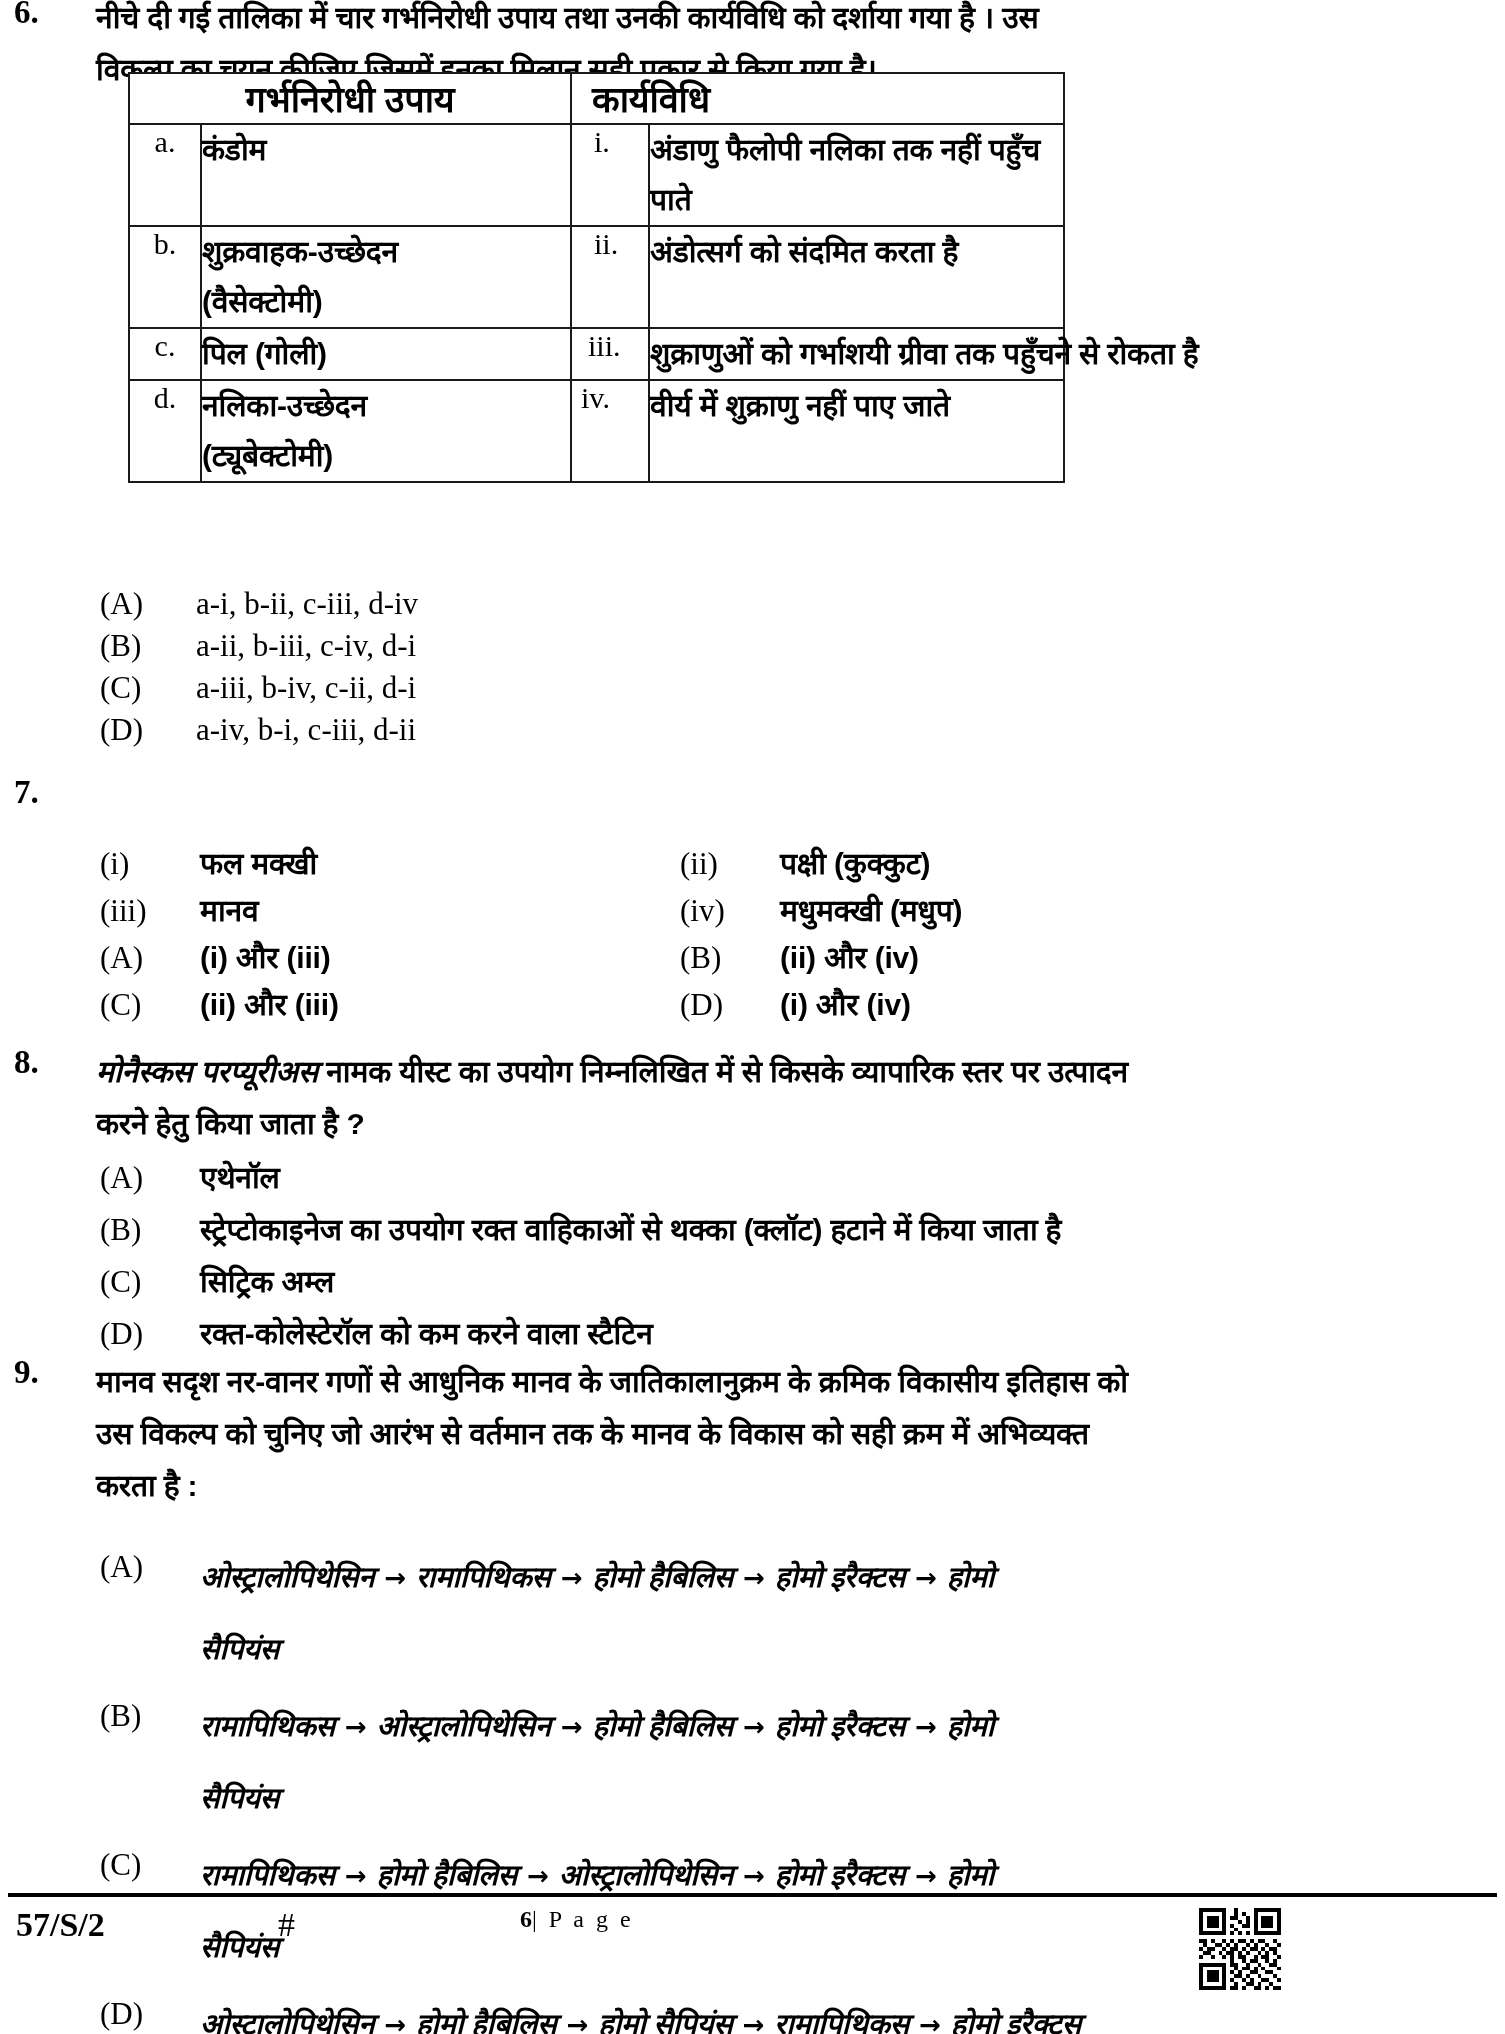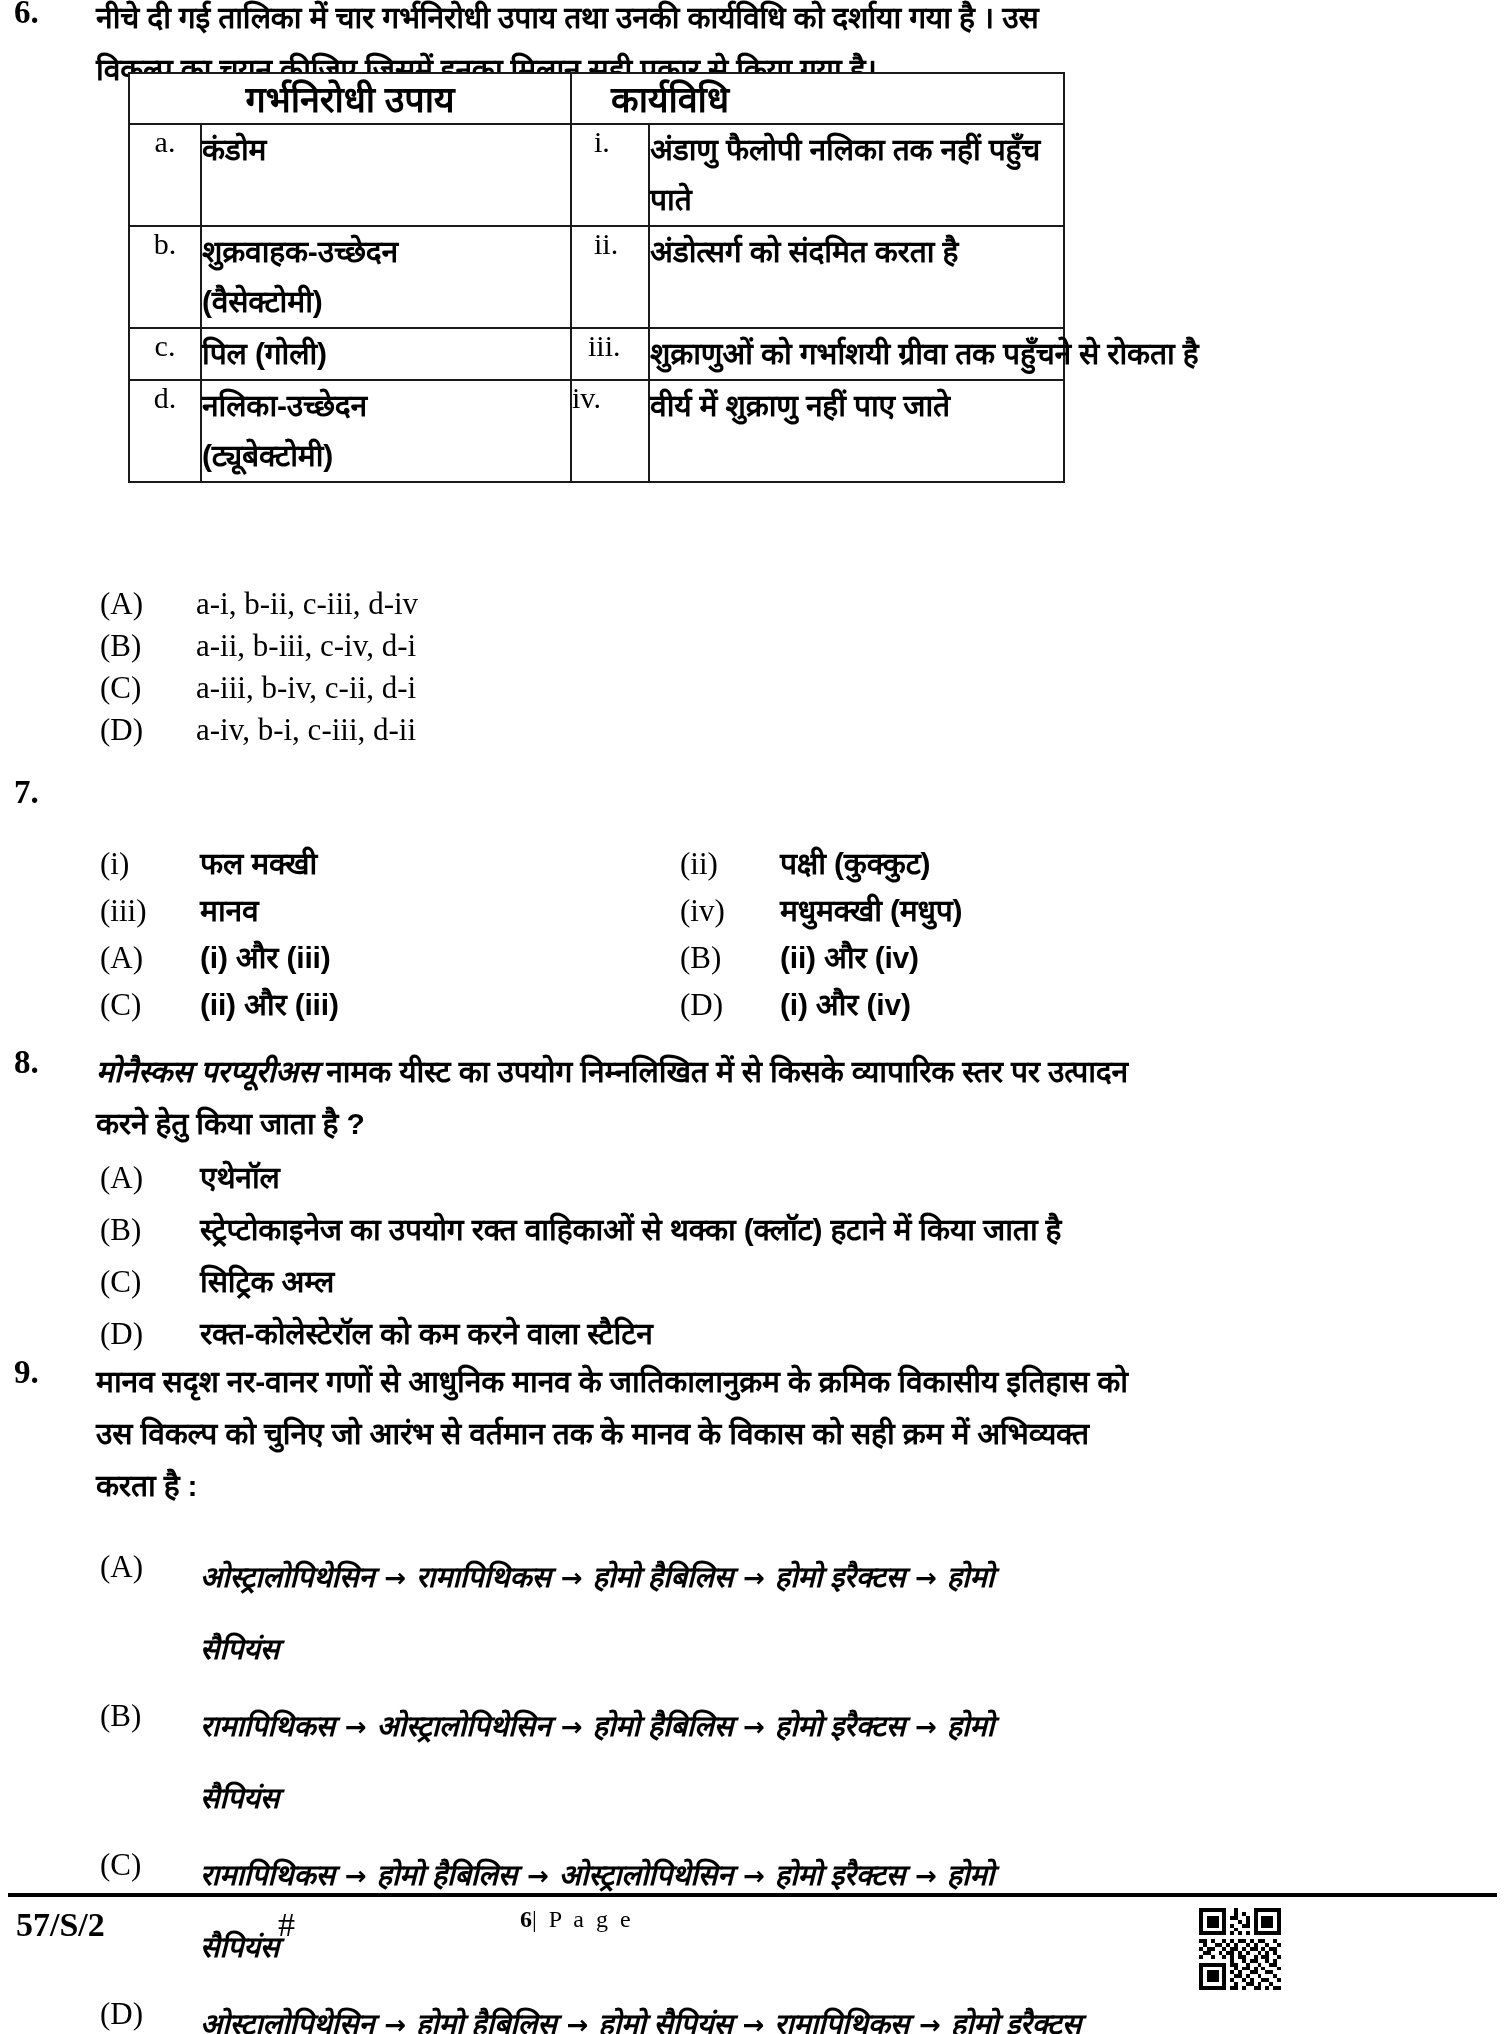--- a/index.html
+++ b/index.html
@@ -229,21 +229,21 @@
   <table id="match-table">
     <colgroup>
       <col class="c-lbl">
         <col class="c-left">
         <col class="c-rlbl">
         <col class="c-right">
     </colgroup>
     <thead>
       <tr>
         <th class="th-cell dev" colspan="2">गर्भनिरोधी उपाय</th>
-        <th class="th-cell dev" colspan="2" style="text-align:left;padding-left:39px">कार्यविधि</th>
+        <th class="th-cell dev" colspan="2" style="text-align:left;padding-left:20px">कार्यविधि</th>
       </tr>
     </thead>
     <tbody>
       <tr>
         <td class="cell-lbl">a.</td>
         <td class="cell-txt dev">
           <span>कंडोम</span>
         </td>
         <td class="cell-lbl" style="text-align:left;padding-left:22px">i.</td>
         <td class="cell-txt dev">अंडाणु फैलोपी नलिका तक नहीं पहुँच पाते</td>
@@ -264,21 +264,21 @@
         </td>
         <td class="cell-lbl" style="text-align:left;padding-left:16px">iii.</td>
         <td class="cell-txt dev" style="white-space:nowrap">शुक्राणुओं को गर्भाशयी ग्रीवा तक पहुँचने से रोकता है</td>
       </tr>
       <tr class="rowtall">
         <td class="cell-lbl">d.</td>
         <td class="cell-txt dev">
           <span>नलिका-उच्छेदन</span>
           <span class="sub">(ट्यूबेक्टोमी)</span>
         </td>
-        <td class="cell-lbl" style="text-align:left;padding-left:0">iv.</td>
+        <td class="cell-lbl" style="text-align:left;padding-left:9px">iv.</td>
         <td class="cell-txt dev">वीर्य में शुक्राणु नहीं पाए जाते</td>
       </tr>
     </tbody>
   </table>
 
   <div id="q6-opts">
     <div class="row">
       <span class="lab">(A)</span>
       <span class="val">a-i, b-ii, c-iii, d-iv</span>
     </div>

